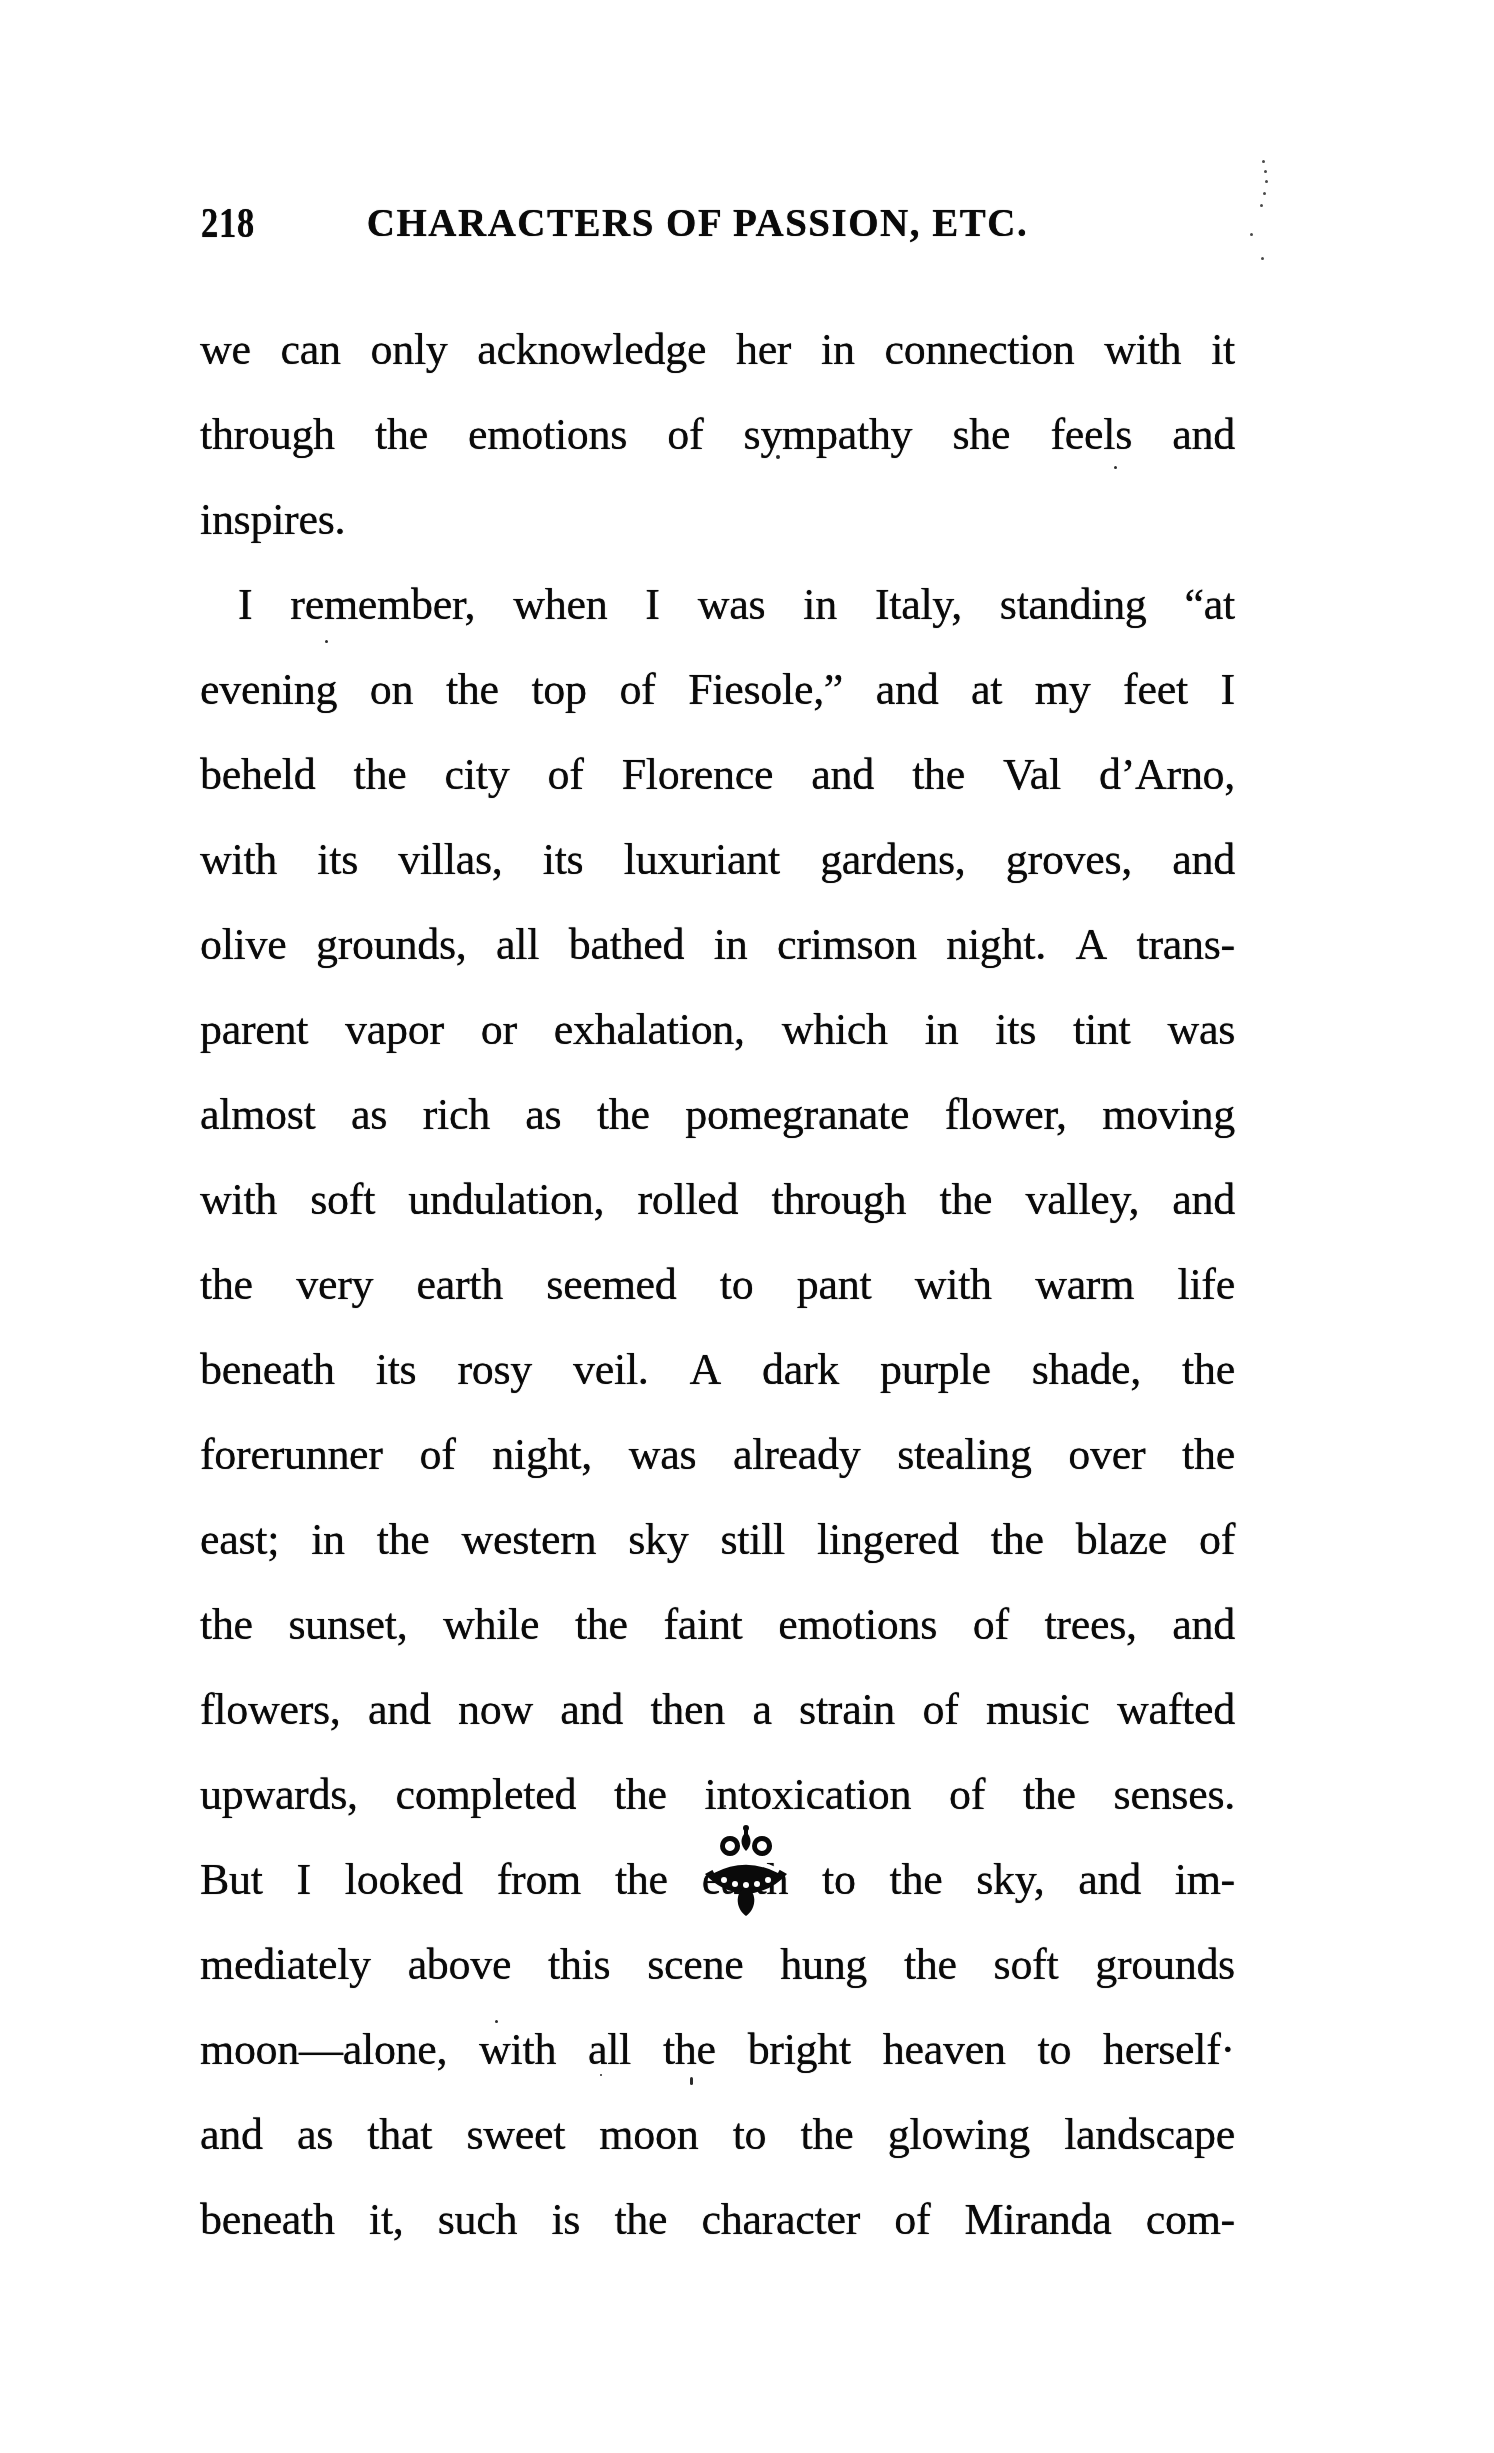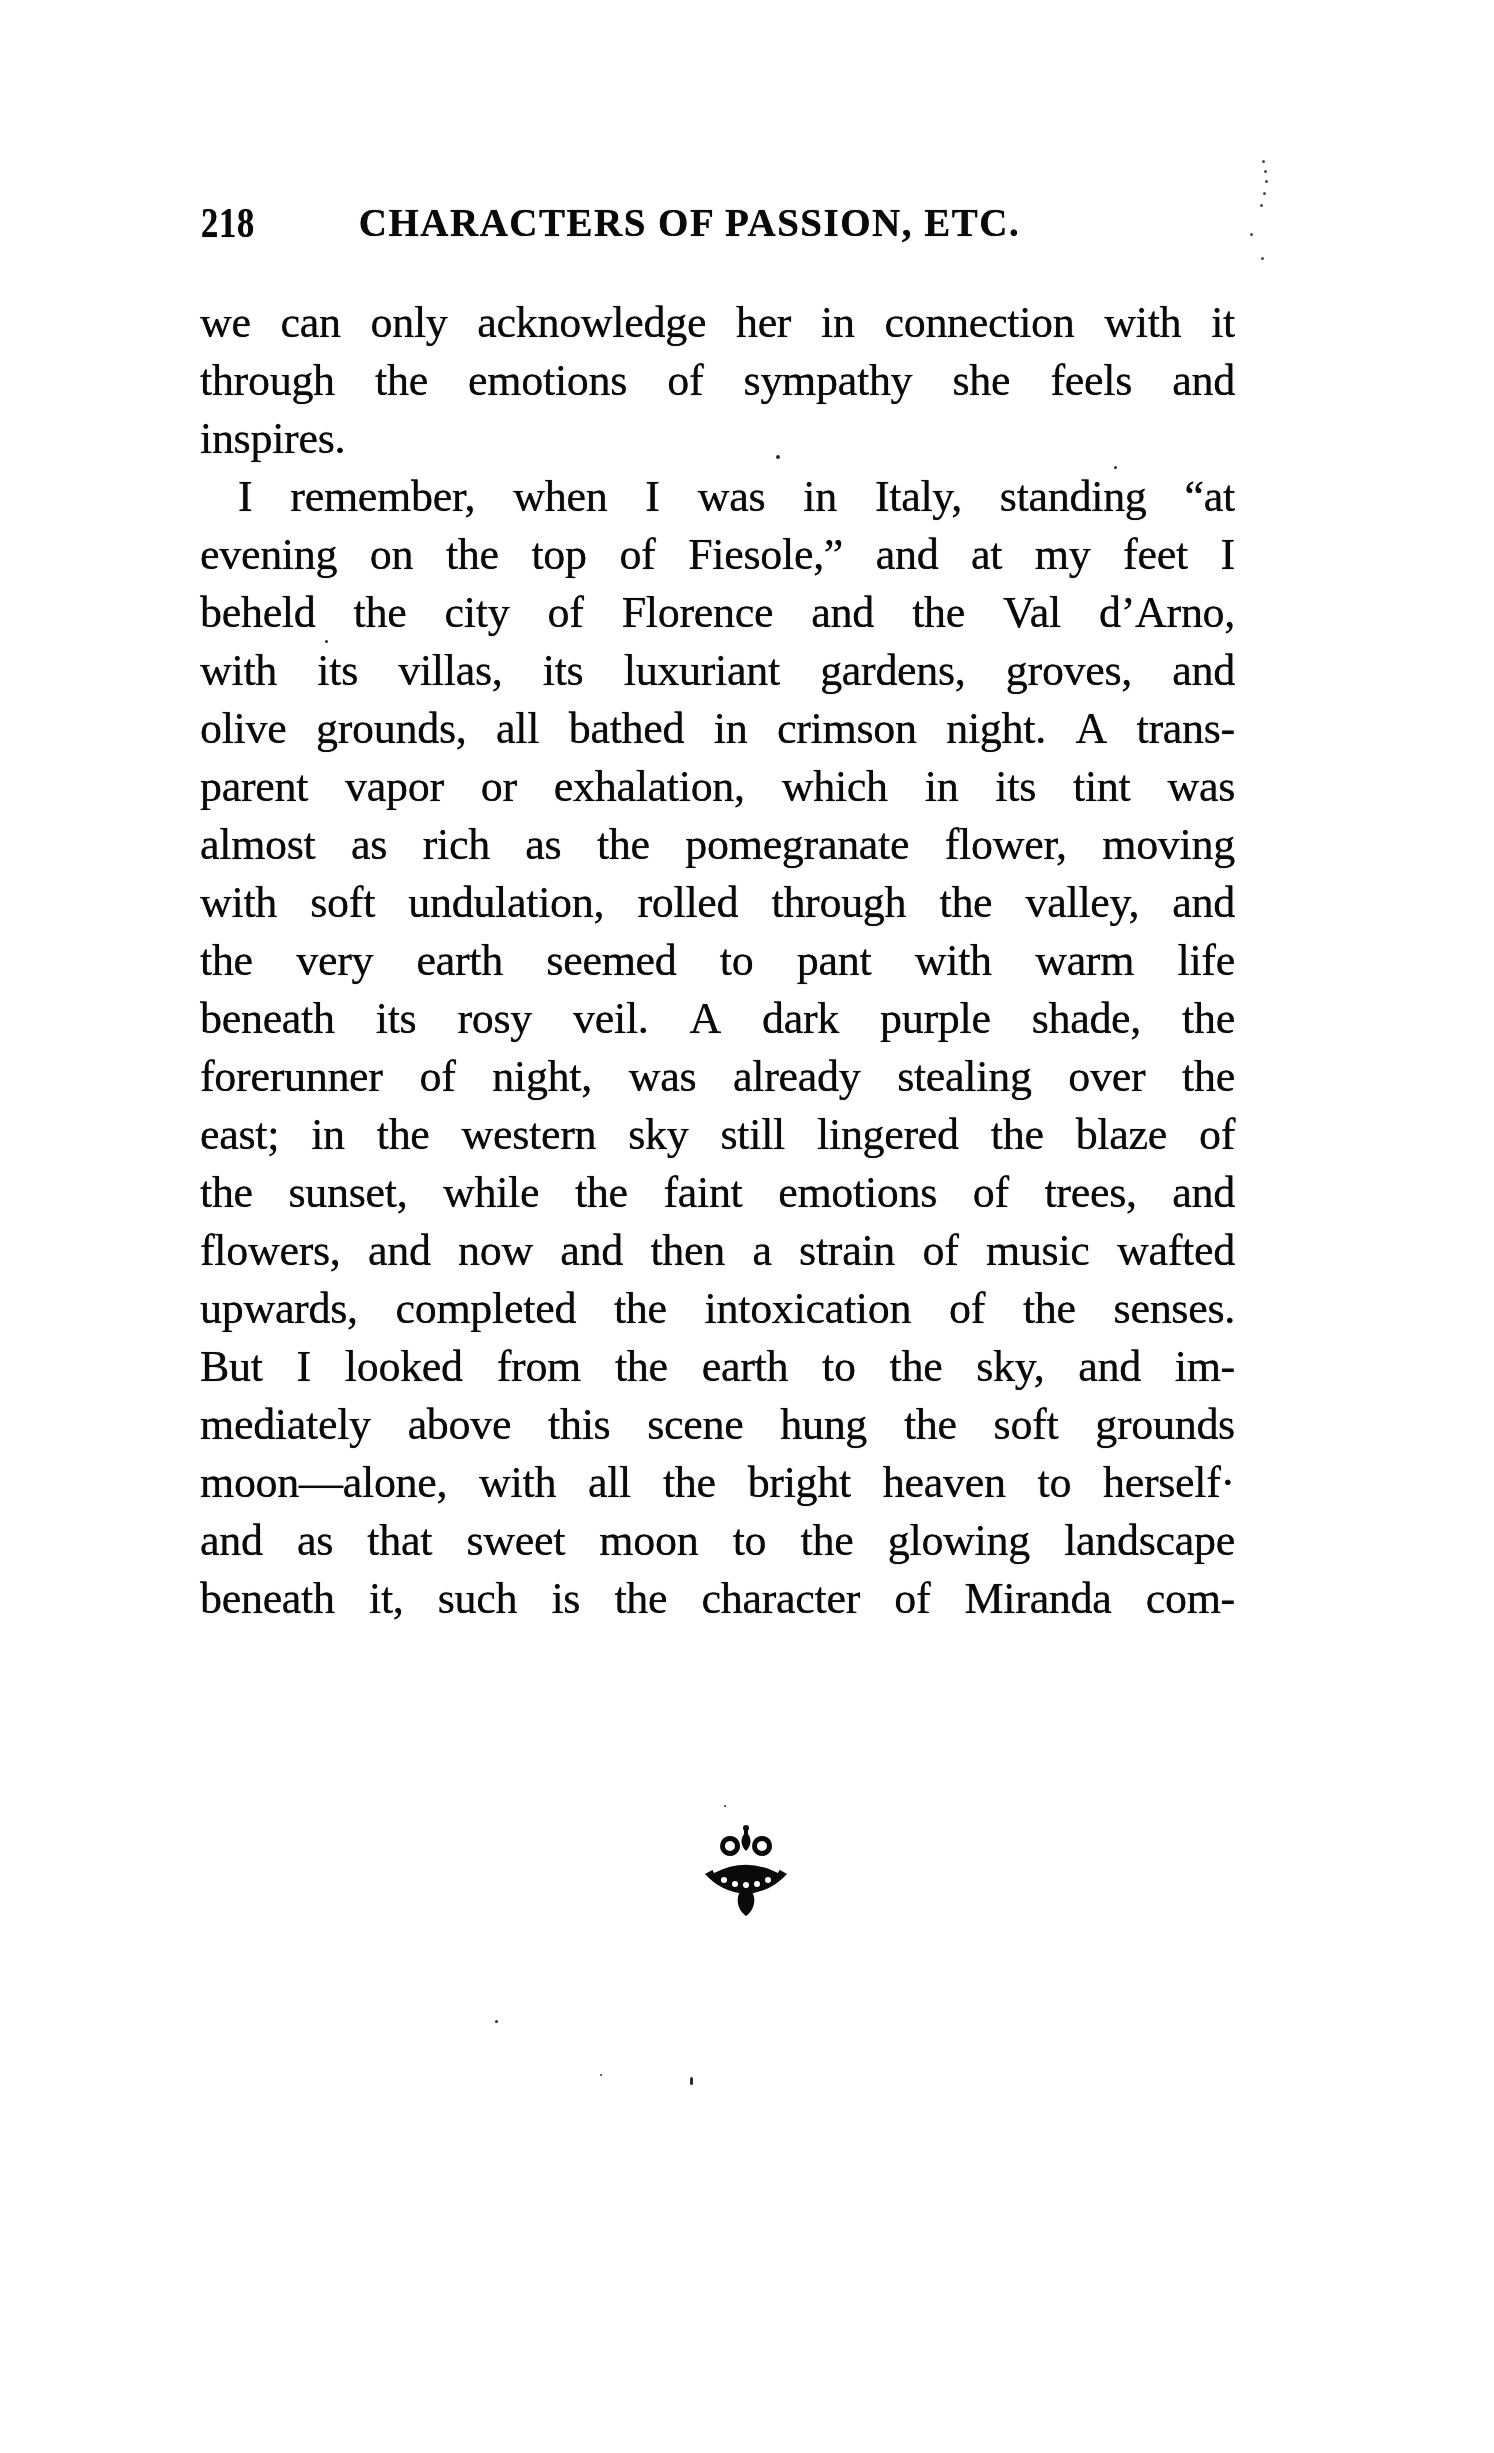--- a/index.html
+++ b/index.html
@@ -15,38 +15,39 @@
 
   
   .pagenum {
     position: absolute; left: 201px; top: 203px;
     font-size: 42px; line-height: 40px; font-weight: 700;
     transform: scaleX(0.82); transform-origin: left top;
     letter-spacing: 1px;
     text-shadow: 0 0 0.8px rgba(0,0,0,.9);
   }
   .running-title {
-    position: absolute; left: 172px; top: 202px; width: 1035px;
+    position: absolute; left: 180px; top: 202px; width: 1035px;
     text-align: center;
     font-size: 39px; line-height: 42px; font-weight: 700;
     letter-spacing: 1.5px;
     text-shadow: 0 0 0.8px rgba(0,0,0,.9);
     white-space: nowrap;
   }
 
   
   .body-text {
     position: absolute; left: 200px; top: 294px; width: 1035px;
     font-size: 44px; letter-spacing: -0.3px;
     text-shadow: 0 0 0.8px rgba(0,0,0,.88);
   }
   .line {
     display: flex; justify-content: space-between;
     height: 58px; line-height: 58px;
     white-space: nowrap;
+    margin-top: 27px;
   }
   .line.last { display: block; }
   .line.indent { padding-left: 38px; }
   .line span { display: inline-block; }
   .b { font-weight: 400; }
 
   
   .ornament {
     position: absolute; left: 701px; top: 1824px;
     width: 90px; height: 92px;

